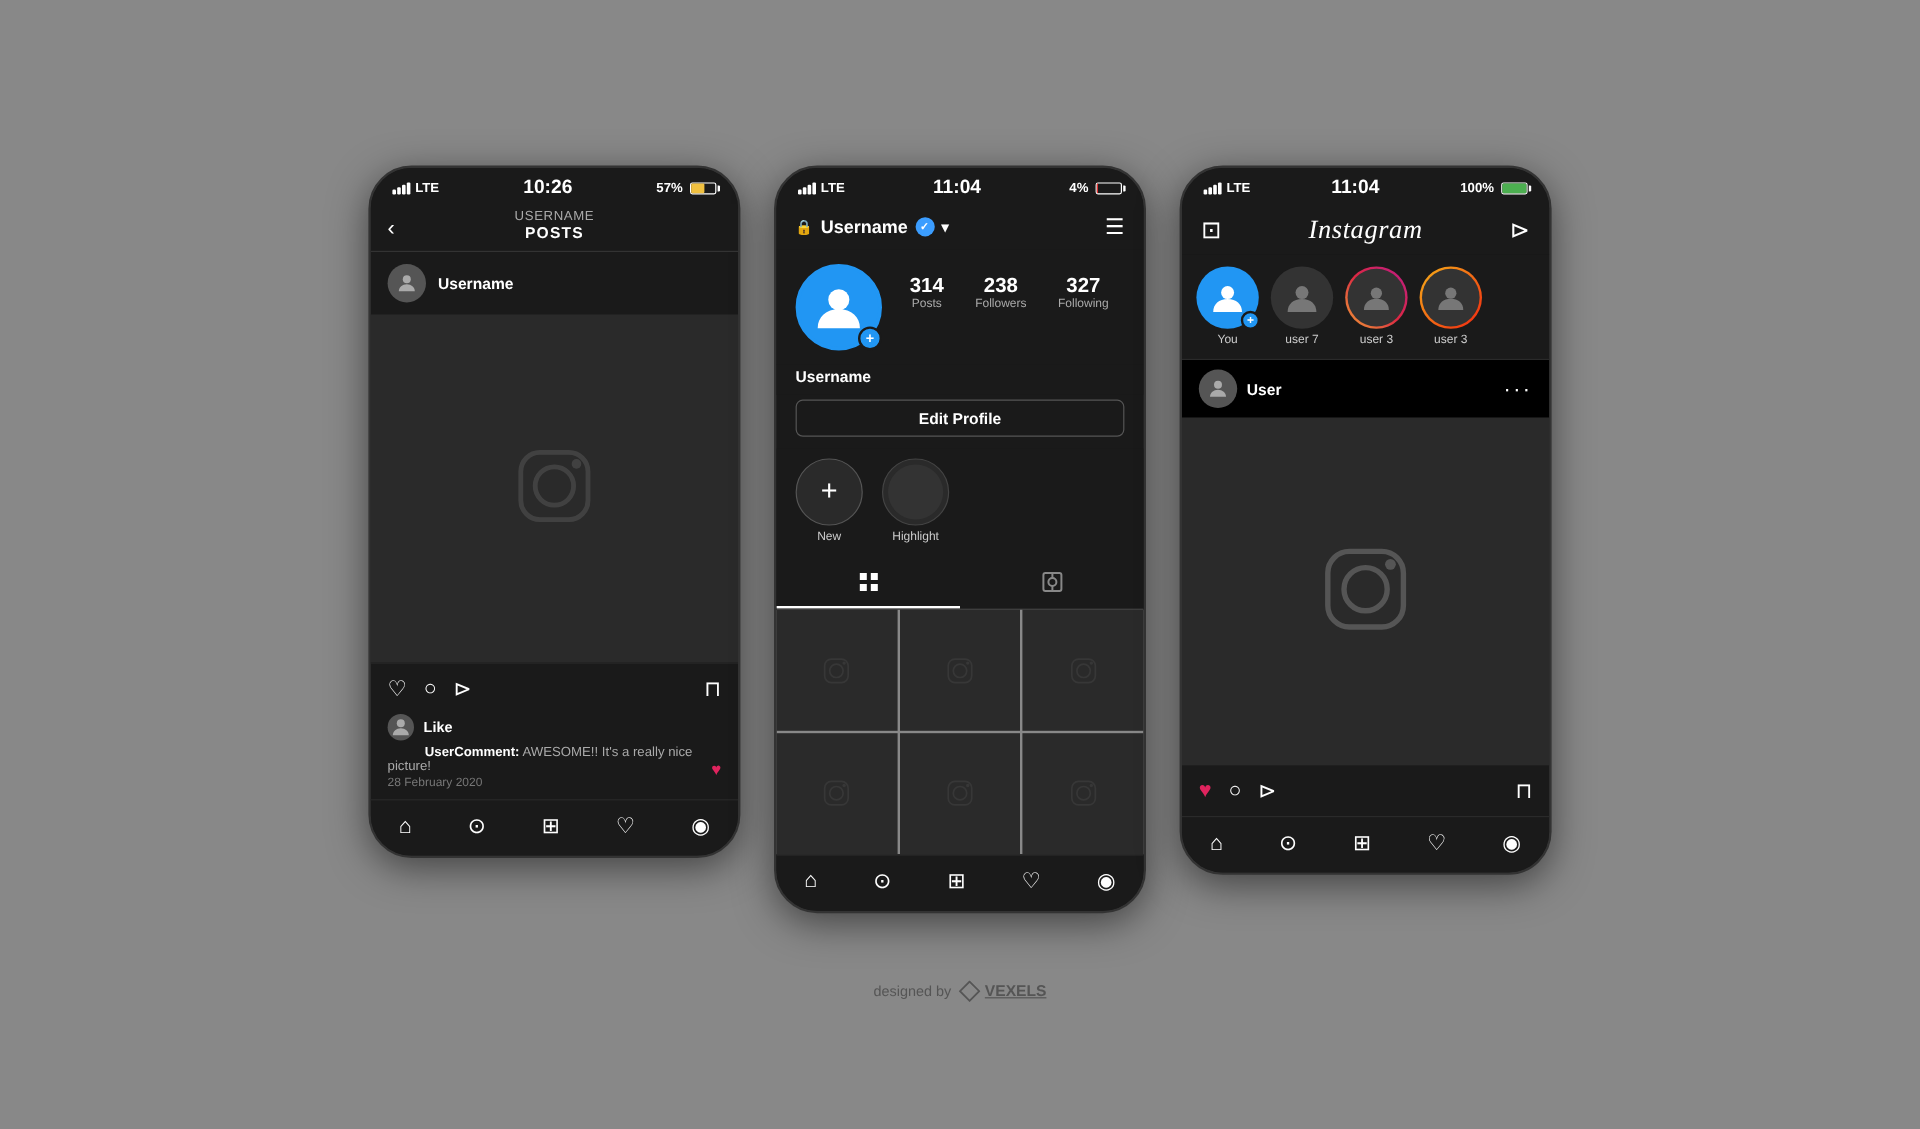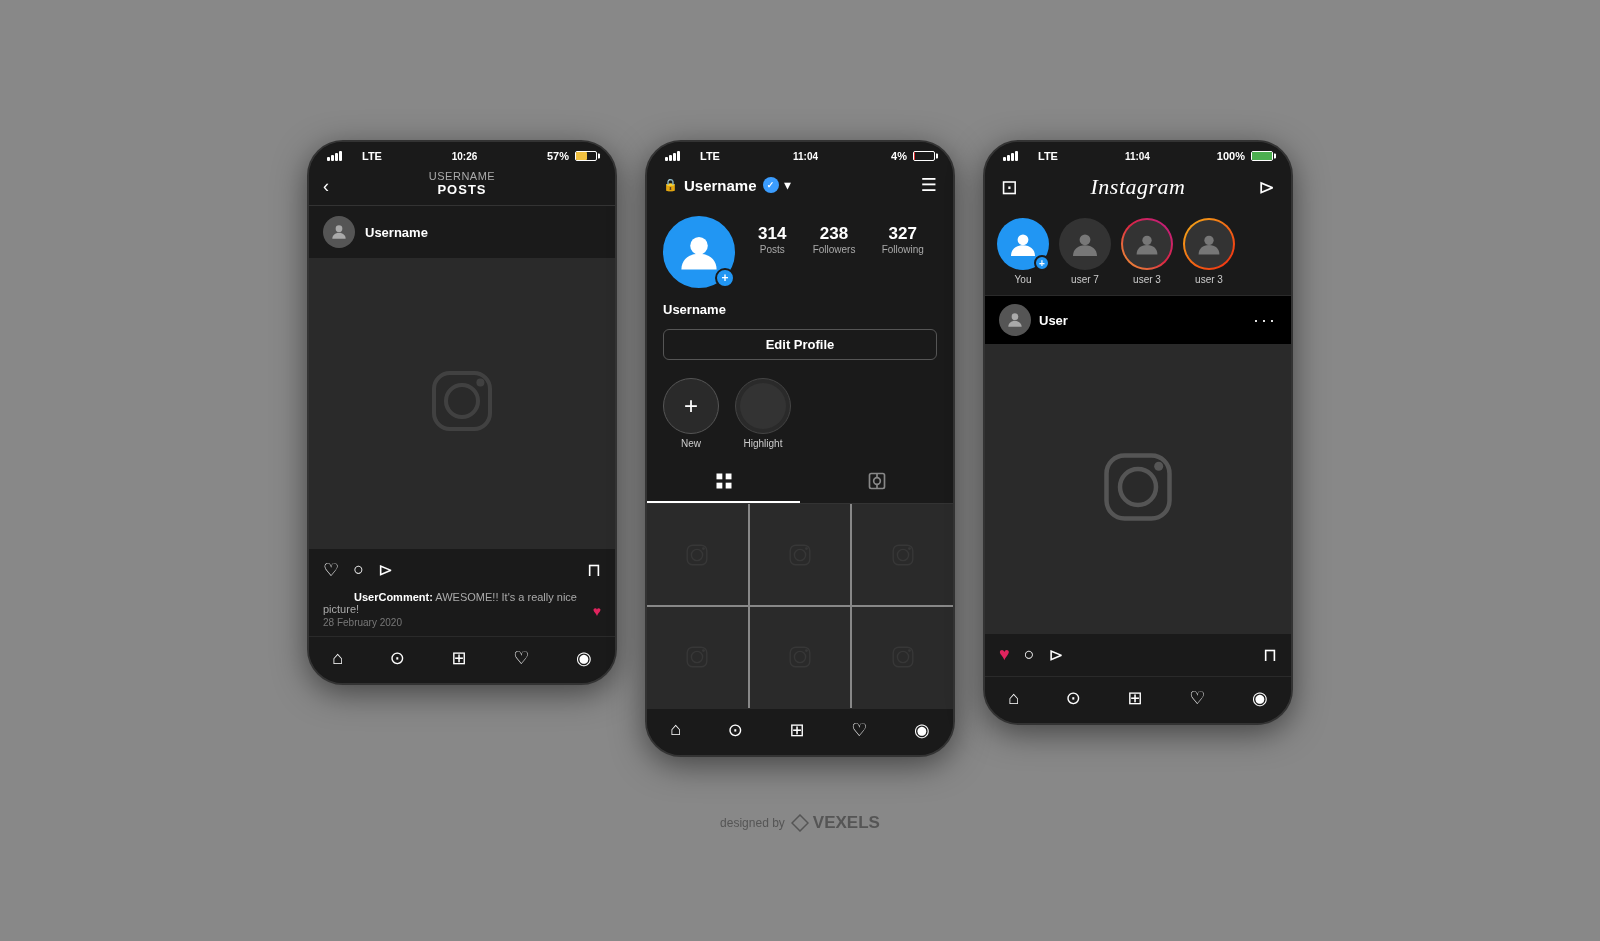--- a/index.html
+++ b/index.html
@@ -31,22 +31,22 @@
     .status-bar {
       display: flex;
       justify-content: space-between;
       align-items: center;
       padding: 8px 18px 4px;
       background: #1a1a1a;
       font-size: 11px;
       color: #fff;
       font-weight: 600;
     }
-    .status-left { display: flex; align-items: center; gap: 20px; justify-content: center; }
-    .status-center { font-size: 10px; font-weight: 600; }
+    .status-left { display: flex; align-items: center; gap: 4px; justify-content: center; }
+    .status-center { font-size: 16px; font-weight: 600; }
     .status-right { display: flex; align-items: center; gap: 4px; }
     .battery-bar {
       display: inline-block;
       width: 22px;
       height: 10px;
       border: 1.5px solid #fff;
       border-radius: 2px;
       position: relative;
       margin-left: 2px;
     }
@@ -430,23 +430,24 @@
       justify-content: center;
       gap: 6px;
       padding: 16px 0 8px;
       color: #555;
       font-size: 12px;
     }
     .vexels-logo {
       display: flex;
       align-items: center;
       gap: 4px;
-      font-size: 17px;
+      font-size: 13px;
       color: #555;
       font-weight: 600;
+      text-decoration: underline;
     }
   </style>
 </head>
 <body>
 
 <div class="phones-container">
 
   <div class="phone">
 
     <div class="status-bar">
@@ -502,20 +503,29 @@
         <span class="action-icon">♡</span>
         <span class="action-icon">○</span>
         <span class="action-icon">⊳</span>
       </div>
       <div class="right-icon">
         <span class="action-icon">⊓</span>
       </div>
     </div>
 
     <div class="post-info">
+      <div class="like-row">
+        <div class="avatar-sm" style="width:22px;height:22px;">
+          <svg viewBox="0 0 24 24" fill="#aaa" width="14" height="14">
+              <circle cx="12" cy="8" r="4"></circle>
+              <path d="M4 20c0-4 3.6-7 8-7s8 3 8 7"></path>
+            </svg>
+        </div>
+        <span class="like-text">Like</span>
+      </div>
       <div class="comment-text">
         <span class="username">UserComment:</span>
         <span class="comment-body"> AWESOME!! It's a really nice picture!</span>
         <span style="color:#e0245e;float:right;font-size:14px;">♥</span>
       </div>
       <div class="date-text">28 February 2020</div>
     </div>
 
     <div class="bottom-nav">
       <span class="nav-icon">⌂</span>

